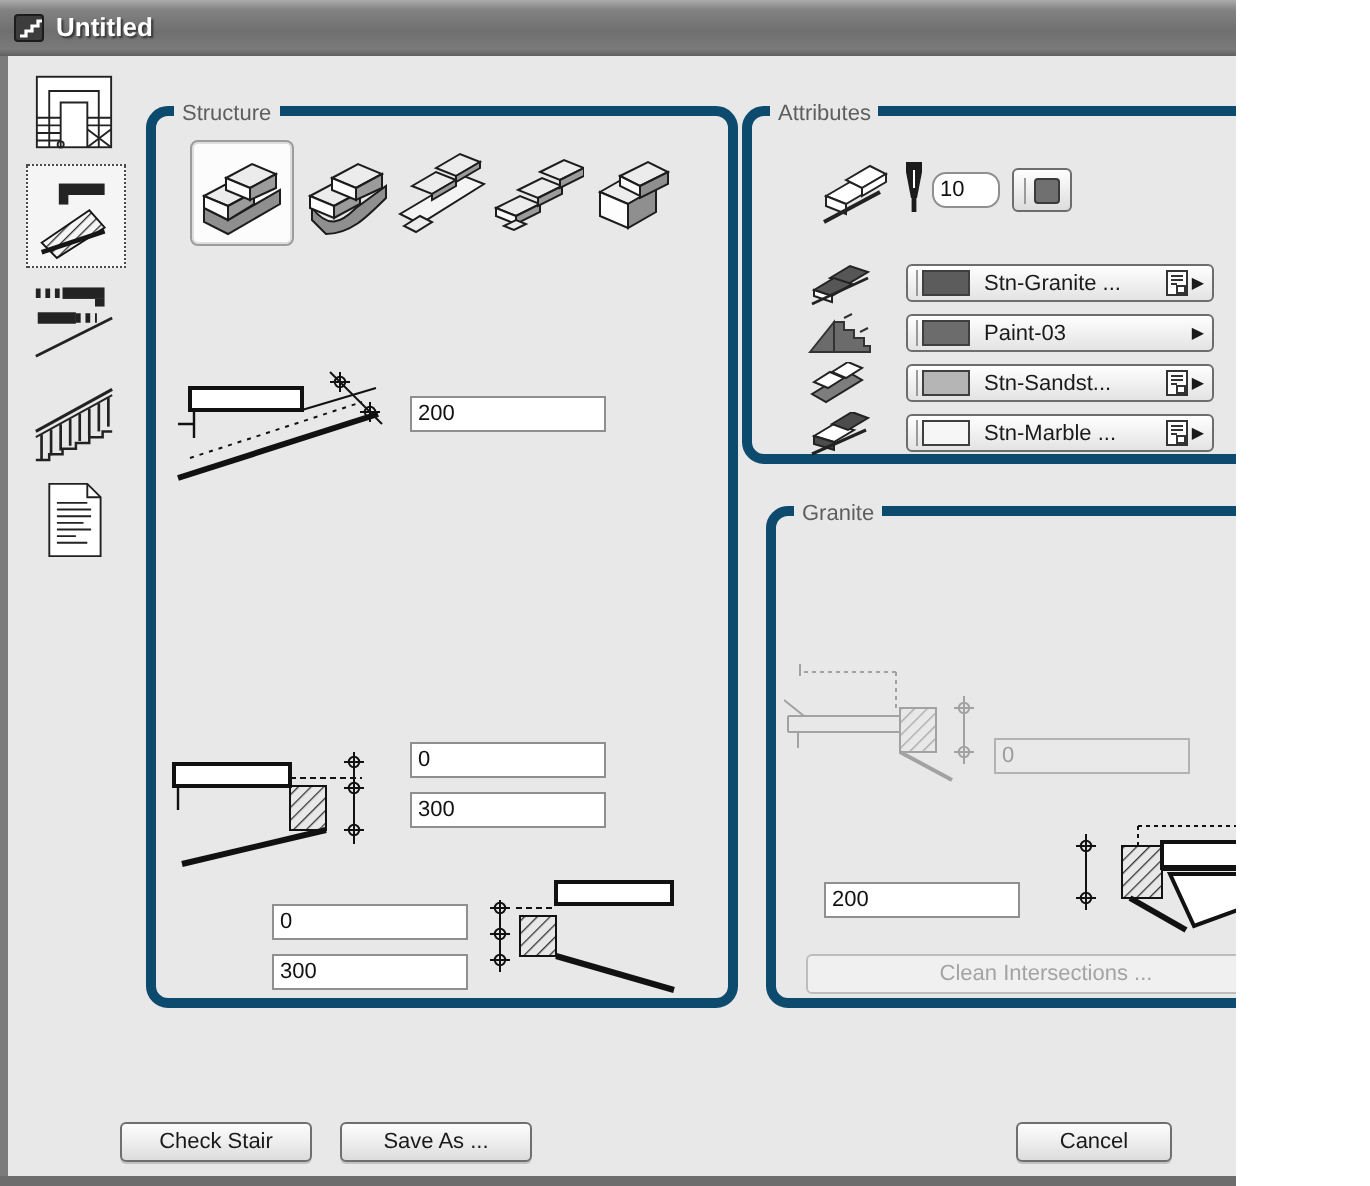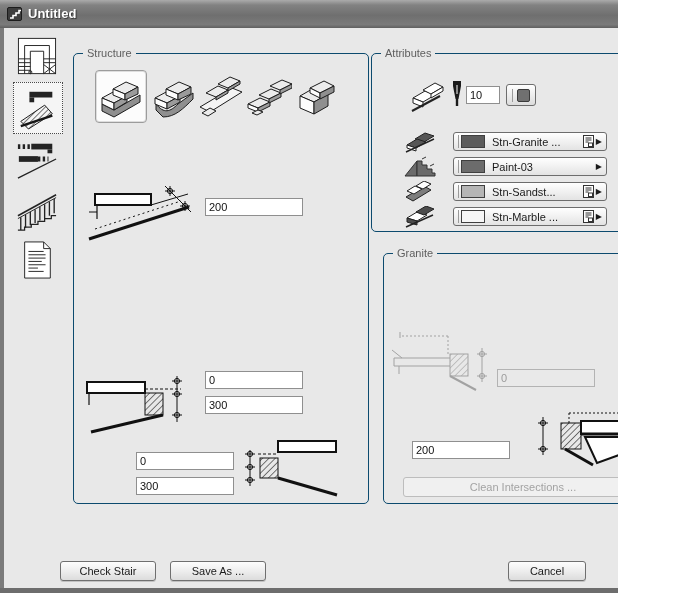--- a/index.html
+++ b/index.html
@@ -25,21 +25,21 @@
     box-sizing:border-box;cursor:default;
   }
   #help-btn{left:626px;}
   #close-btn{left:648px;}
   .edge{position:absolute;background:#7b7b7b;}
   #edge-l{left:0;top:28px;width:4px;height:561px;}
   #edge-r{left:681px;top:28px;width:4px;height:561px;}
   #edge-b{left:0;top:588px;width:685px;height:5px;background:#6d6d6d;}
 
   
-  .groupbox{position:absolute;border:1px solid #0c4a6e;border-radius:5px;box-sizing:border-box;text-align:center;}
+  .groupbox{position:absolute;border:5px solid #0c4a6e;border-radius:11px;box-sizing:border-box;text-align:center;}
   .group-label{position:absolute;top:-7px;left:9px;background:#e8e8e8;padding:0 4px;color:#5e5e5e;}
 
   
   .side-item{position:absolute;left:13px;width:48px;display:flex;align-items:center;justify-content:center;}
   .side-item.selected{border:1px dotted #4a4a4a;background:#f5f5f5;}
 
   
   .tinput{
     position:absolute;box-sizing:border-box;height:18px;border:1px solid #8f8f8f;
     background:#fff;font-family:"Liberation Sans",sans-serif;font-size:11px;padding:1px 3px;color:#111;
@@ -293,21 +293,21 @@
     <polygon points="3,20 13,24 13,29 3,25" fill="#fff" stroke="#222"></polygon>
     <polygon points="13,12 25,5 33,9 21,16" fill="#fff" stroke="#222"></polygon>
     <polygon points="21,16 33,9 33,13 21,20" fill="#fff" stroke="#222"></polygon>
     <line x1="2" y1="33" x2="30" y2="18" stroke="#222" stroke-width="2"></line>
   </svg>
   <svg class="diagram" style="left:450px;top:80px;" width="14" height="27" viewBox="0 0 14 27">
     <path d="M3,1 h8 v5 L8.5,19 h-3 L3,6 Z" fill="#1b1b1b"></path>
     <line x1="7" y1="5" x2="7" y2="14" stroke="#fff"></line>
     <line x1="7" y1="19" x2="7" y2="26" stroke="#1b1b1b" stroke-width="2.4"></line>
   </svg>
-  <input class="tinput" style="left: 466px; top: 86px; width: 34px;" value="10">
+  <input class="tinput" style="left: 466px; top: 86px; width: 34px; border-radius: 7px;" value="10">
   <div class="pen-color-btn">
     <span class="mat-vline"></span>
     <span class="pen-chip" style="background: rgb(112, 112, 112);"></span>
   </div>
 
   <svg class="mat-icon" style="top:131px;" width="32" height="22" viewBox="0 0 32 22">
     <polygon points="11,8 21,2 30,5 20,11" fill="#565656" stroke="#222"></polygon>
     <polygon points="3,14 13,8 22,11 12,17" fill="#565656" stroke="#222"></polygon>
     <polygon points="3,14 12,17 12,20 3,17" fill="#fff" stroke="#222"></polygon>
     <line x1="2" y1="21" x2="30" y2="8" stroke="#222" stroke-width="1.4"></line>

